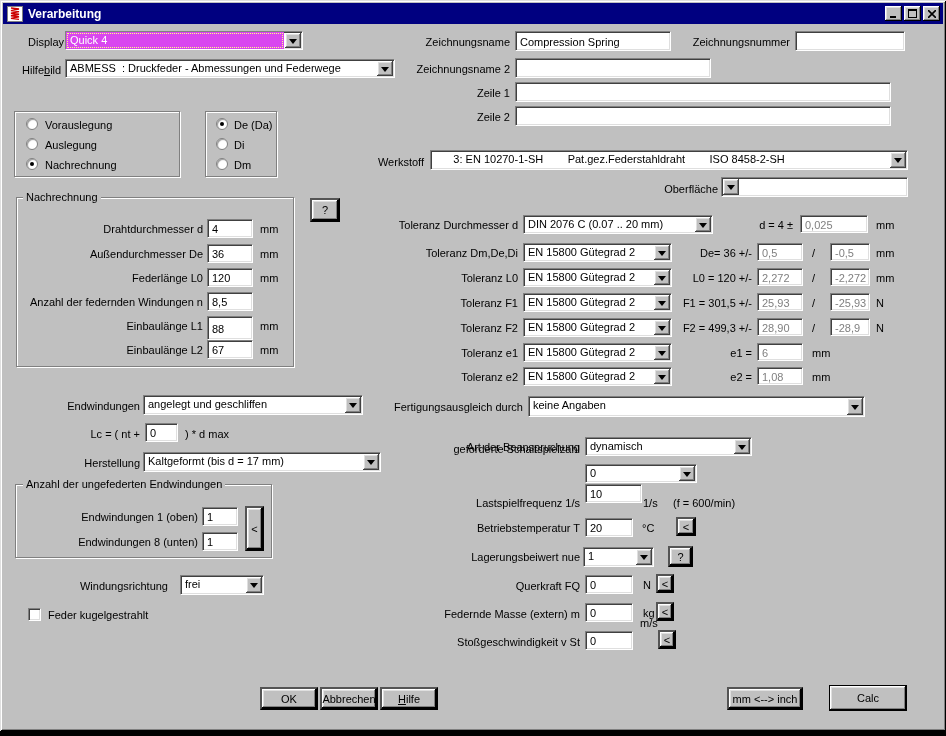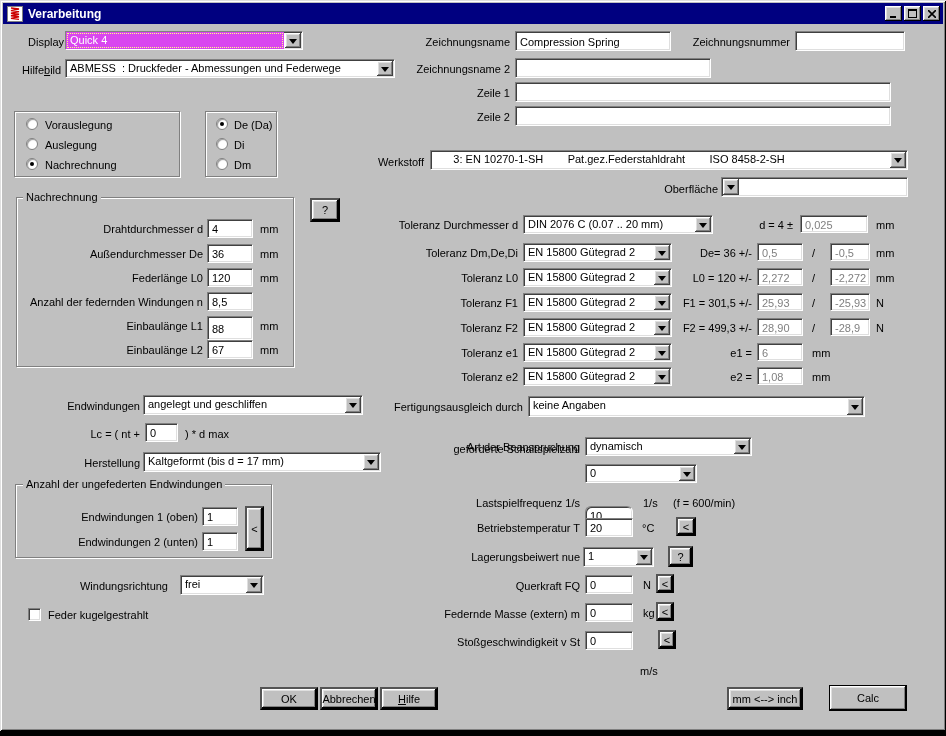--- a/index.html
+++ b/index.html
@@ -292,21 +292,21 @@
     <span class="combo-text">Kaltgeformt (bis d = 17 mm)</span>
     <span class="dd-btn">
         <span class="tri"></span>
       </span>
   </div>
 
   <div class="groupbox" style="left:15px; top:484px; width:257px; height:74px;"></div>
   <span class="group-title" style="left:23px; top:478px;text-align:center;">Anzahl der ungefederten Endwindungen</span>
   <div class="lbl-r" style="left:40px; top:511px; width:158px;">Endwindungen 1 (oben)</div>
   <input class="edit" style="left: 202px; top: 507px; width: 36px; height: 19px;" value="1">
-  <div class="lbl-r" style="left:40px; top:536px; width:158px;">Endwindungen 2 (unten)</div>
+  <div class="lbl-r" style="left:40px; top:536px; width:158px;">Endwindungen 8 (unten)</div>
   <input class="edit" style="left: 202px; top: 532px; width: 36px; height: 19px;" value="1">
   <button class="btn" style="left:245px; top:506px; width:19px; height:45px;">&lt;</button>
 
   <div class="lbl-r" style="left:70px; top:580px; width:98px;">Windungsrichtung</div>
   <div class="combo" style="left:180px; top:575px; width:84px; height:20px;">
     <span class="combo-text">frei</span>
     <span class="dd-btn">
         <span class="tri"></span>
       </span>
   </div>
@@ -332,21 +332,21 @@
 
   <div class="lbl-r" style="left:430px; top:443px; width:150px;">geforderte Schaltspielzahl</div>
   <div class="combo" style="left:585px; top:464px; width:112px; height:19px;">
     <span class="combo-text">0</span>
     <span class="dd-btn">
         <span class="tri"></span>
       </span>
   </div>
 
   <div class="lbl-r" style="left:430px; top:497px; width:150px;">Lastspielfrequenz 1/s</div>
-  <input class="edit" style="left: 585px; top: 506px; width: 48px; height: 19px; border-radius: 6px;" value="10">
+  <input class="edit" style="left: 585px; top: 484px; width: 57px; height: 19px;" value="10">
   <div class="unit" style="left:643px; top:497px;">1/s</div>
   <div class="lbl" style="left:673px; top:497px;">(f = 600/min)</div>
 
   <div class="lbl-r" style="left:430px; top:522px; width:150px;">Betriebstemperatur T</div>
   <input class="edit" style="left: 585px; top: 518px; width: 48px; height: 19px;" value="20">
   <div class="unit" style="left:642px; top:522px;">°C</div>
   <button class="btn" style="left:676px; top:517px; width:20px; height:19px;">&lt;</button>
 
   <div class="lbl-r" style="left:430px; top:551px; width:150px;">Lagerungsbeiwert nue</div>
   <div class="combo" style="left:583px; top:547px; width:71px; height:20px;">
@@ -362,21 +362,21 @@
   <div class="unit" style="left:643px; top:579px;">N</div>
   <button class="btn" style="left:656px; top:574px; width:18px; height:19px;">&lt;</button>
 
   <div class="lbl-r" style="left:430px; top:608px; width:150px;">Federnde Masse (extern) m</div>
   <input class="edit" style="left: 585px; top: 603px; width: 48px; height: 19px;" value="0">
   <div class="unit" style="left:643px; top:607px;">kg</div>
   <button class="btn" style="left:656px; top:602px; width:18px; height:19px;">&lt;</button>
 
   <div class="lbl-r" style="left:430px; top:636px; width:150px;">Stoßgeschwindigkeit v St</div>
   <input class="edit" style="left: 585px; top: 631px; width: 48px; height: 19px;" value="0">
-  <div class="unit" style="left:640px; top:665px;">m/s</div>
+  <div class="unit" style="left:640px; top:617px;">m/s</div>
   <button class="btn" style="left:658px; top:630px; width:18px; height:19px;">&lt;</button>
 
   <button class="btn" style="left:260px; top:687px; width:58px; height:23px;">OK</button>
   <button class="btn" style="left:320px; top:687px; width:58px; height:23px;">Abbrechen</button>
   <button class="btn" style="left:380px; top:687px; width:58px; height:23px;">
       <span class="u">H</span>
       <span>ilfe</span>
     </button>
   <button class="btn" style="left:727px; top:687px; width:76px; height:23px;">mm &lt;--&gt; inch</button>
   <button class="btn btn-default" style="left:829px; top:685px; width:78px; height:26px;">Calc</button>

